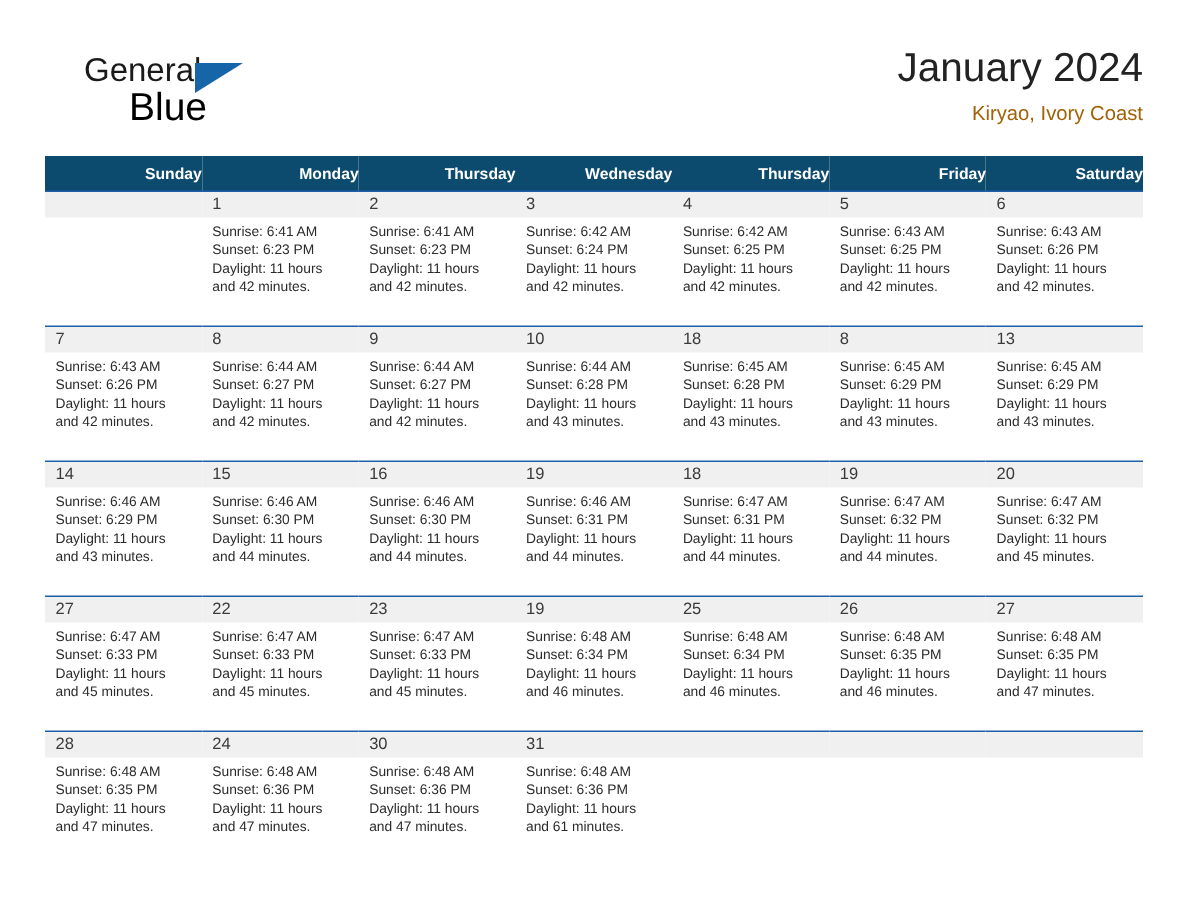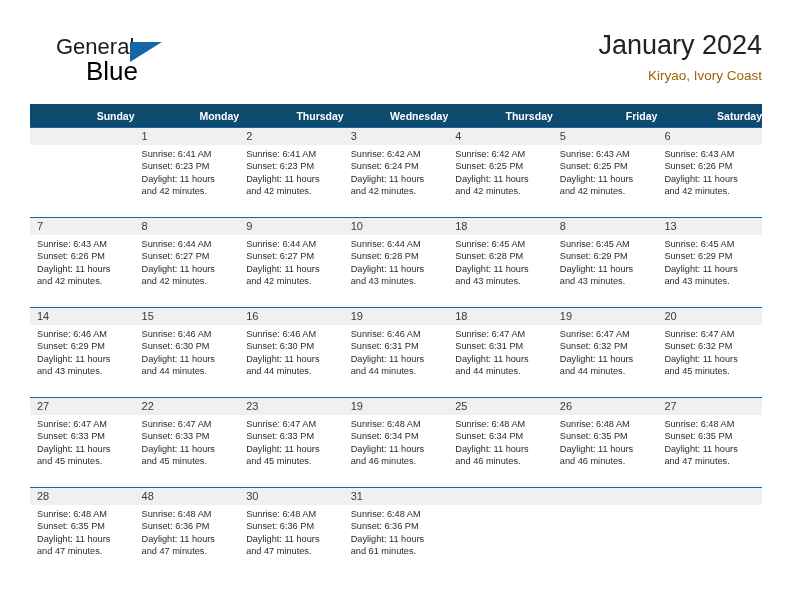--- a/index.html
+++ b/index.html
@@ -496,21 +496,21 @@
               <div class="day-info">
                 <div>Sunrise: 6:48 AM</div>
                 <div>Sunset: 6:35 PM</div>
                 <div>Daylight: 11 hours</div>
                 <div>and 47 minutes.</div>
               </div>
             </div>
           </td>
         <td>
             <div class="daycell">
-              <div class="daynum-band">48</div>
+              <div class="daynum-band">24</div>
               <div class="day-info">
                 <div>Sunrise: 6:48 AM</div>
                 <div>Sunset: 6:36 PM</div>
                 <div>Daylight: 11 hours</div>
                 <div>and 47 minutes.</div>
               </div>
             </div>
           </td>
         <td>
             <div class="daycell">

